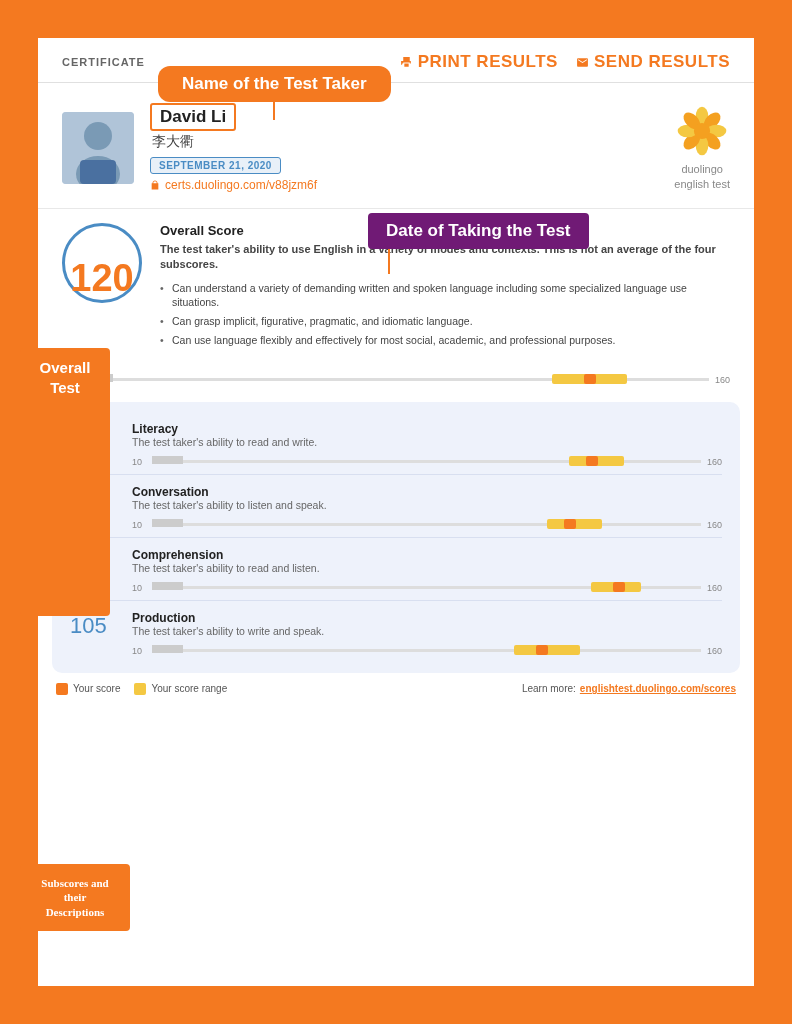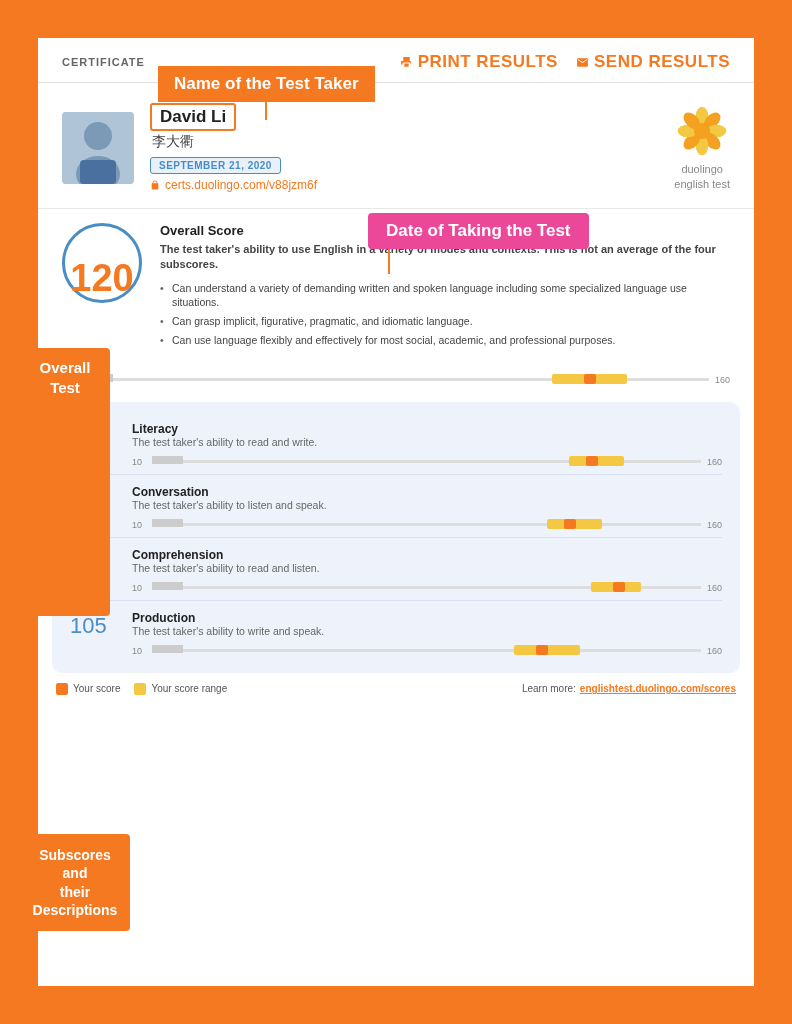--- a/index.html
+++ b/index.html
@@ -27,41 +27,41 @@
     }
     
     .annotation-name {
       position: absolute;
       top: 28px;
       left: 120px;
       background: #f47920;
       color: #fff;
       font-weight: bold;
       font-size: 17px;
-      padding: 8px 16px;
-      border-radius: 0;
+      padding: 8px 24px;
+      border-radius: 12px;
       z-index: 10;
       white-space: nowrap;
     }
     .annotation-name::after {
       content: '';
       position: absolute;
       bottom: -18px;
       left: 50%;
       transform: translateX(-50%);
       width: 2px;
       height: 18px;
       background: #f47920;
     }
     
     .annotation-date {
       position: absolute;
       top: 175px;
       left: 330px;
-      background: #ec4899;
+      background: #701a75;
       color: #fff;
       font-weight: bold;
       font-size: 17px;
       padding: 8px 18px;
       border-radius: 4px;
       z-index: 10;
       white-space: nowrap;
     }
     .annotation-date::before {
       content: '';
@@ -398,21 +398,21 @@
 
     <div class="annotation-name">Name of the Test Taker</div>
 
     <div class="annotation-date">Date of Taking the Test</div>
 
     <div class="annotation-overall" style="position:absolute;left:-18px;top:310px;background:#f47920;color:#fff;font-weight:bold;font-size:15px;padding:10px 10px;border-radius:4px;z-index:10;text-align:center;line-height:1.3;width:90px;">
       <span style="white-space:pre-line;">Overall
 Test</span>
     </div>
 
-    <div class="annotation-subscores" style="position:absolute;left:-18px;bottom:55px;background:#f47920;color:#fff;font-weight:bold;font-size:14px;padding:12px 8px;border-radius:4px;z-index:10;text-align:center;line-height:1.3;width:110px;">
+    <div class="annotation-subscores" style="position:absolute;left:-18px;bottom:55px;background:#f47920;color:#fff;font-weight:bold;font-size:11px;padding:12px 8px;border-radius:4px;z-index:10;text-align:center;line-height:1.3;width:110px;font-family:Liberation Serif, serif;">
       <span style="white-space:pre-line;">Subscores and
 their
 Descriptions</span>
     </div>
 
     <div class="cert-header">
       <span class="cert-label">CERTIFICATE</span>
       <div class="cert-actions">
         <div class="cert-action-btn">
           <svg width="13" height="13" viewBox="0 0 24 24" fill="#f47920">

